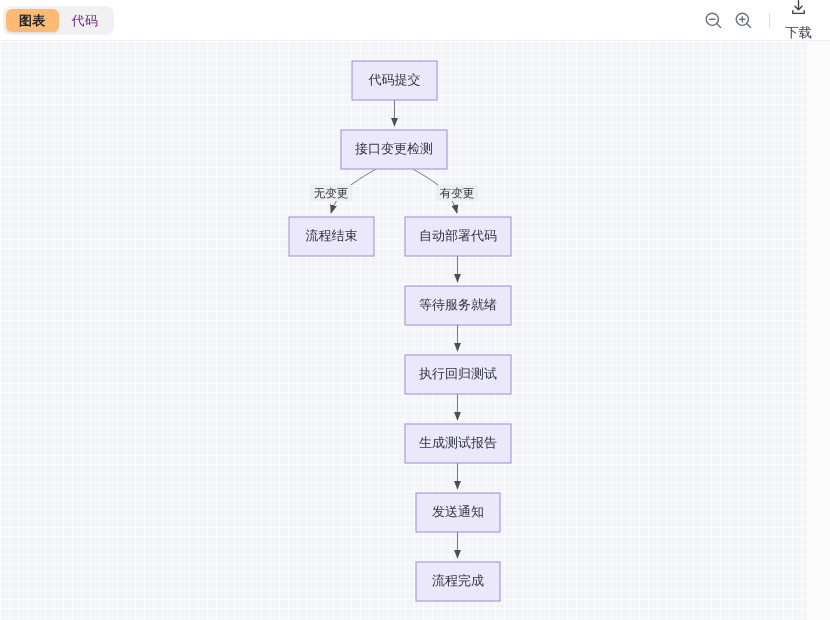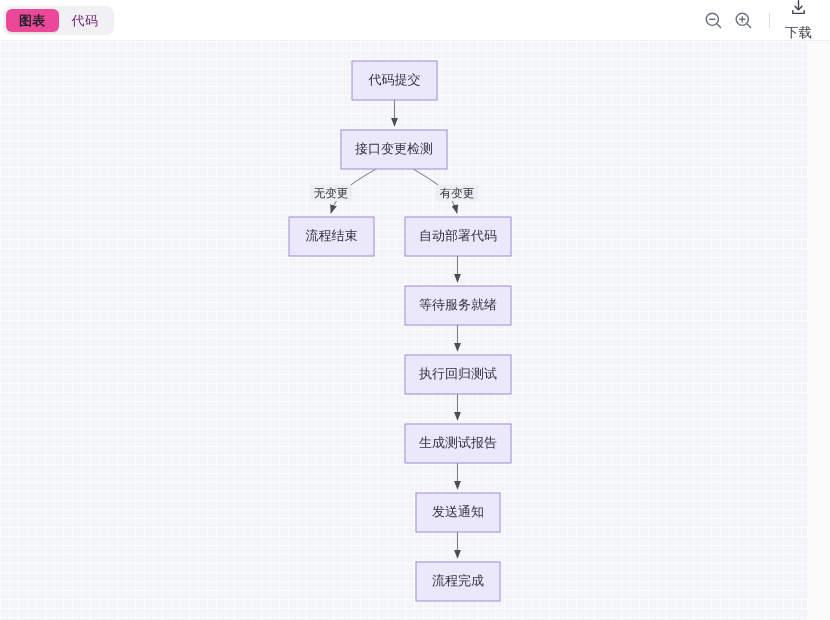--- a/index.html
+++ b/index.html
@@ -44,21 +44,21 @@
     align-items: center;
     justify-content: center;
     font-size: 13px;
     border-radius: 6px;
     color: #701a75;
     cursor: pointer;
     white-space: nowrap;
     letter-spacing: 0.3px;
   }
   .tab.active {
-    background: #ec4899;
+    background: #fdba74;
     color: #22252b;
     font-weight: bold;
     box-shadow: 0 1px 2px rgba(16,18,24,0.10);
   }
 
   #toolbar-right {
     position: absolute;
     right: 14px; top: 0;
     height: 41px;
     display: flex;

